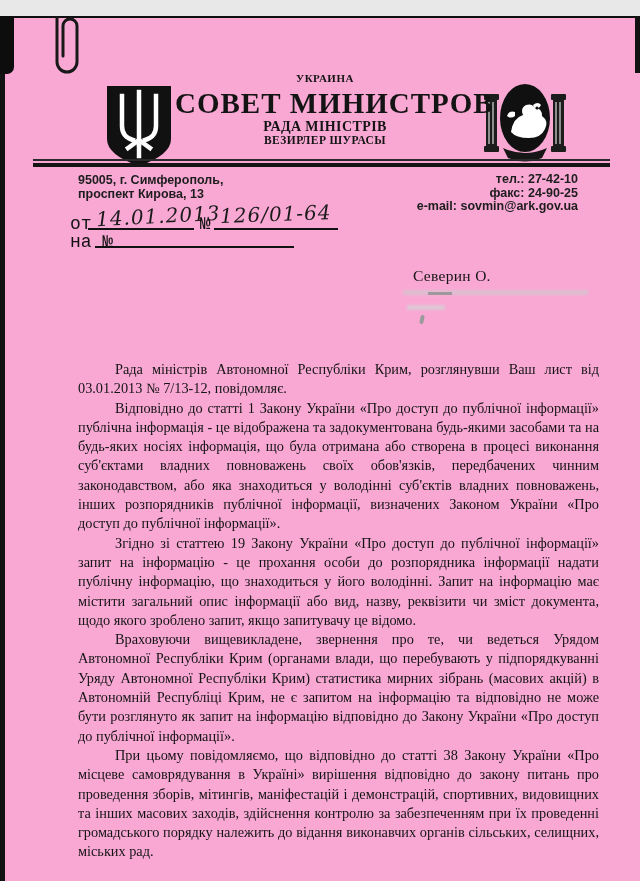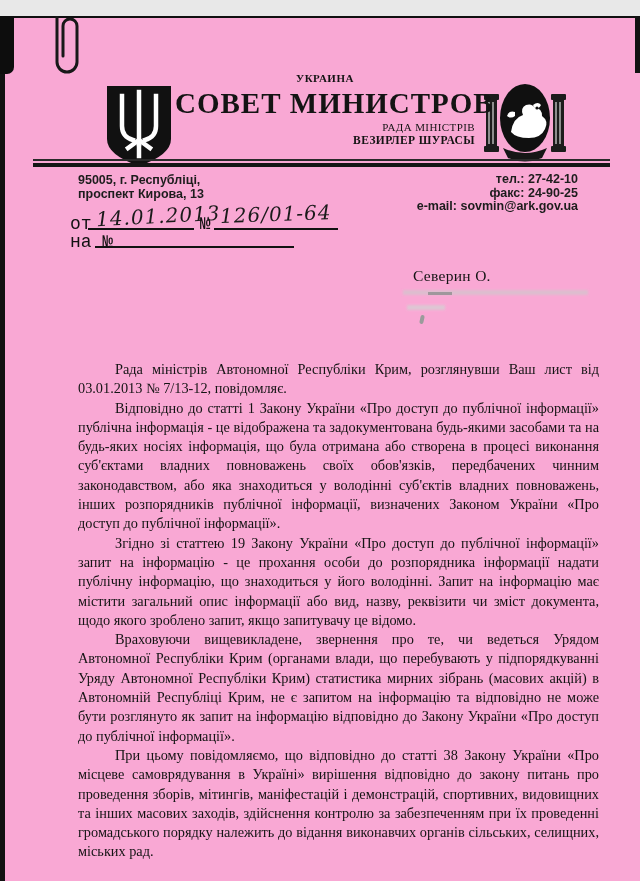--- a/index.html
+++ b/index.html
@@ -28,22 +28,22 @@
   .smudge-c { left:407px; top:289px; width:38px; height:5px; background:#d4d4d4; opacity:.7; filter:blur(1px); }
   .smudge-d { left:420px; top:299px; width:4px; height:9px; background:#9b9b9b; border-radius:2px; transform:rotate(12deg); }
 
   
   .emblem-left  { left:105px; top:68px; }
   .emblem-right { left:481px; top:66px; }
   .head-text { left:175px; top:56px; width:300px; text-align:center; }
   .head-country { font-size:11px; font-weight:bold; letter-spacing:.5px; line-height:12px; }
   .head-region  { font-size:11px; font-weight:bold; letter-spacing:.3px; line-height:12px; margin-top:2px; }
   .head-org     { font-size:29px; font-weight:bold; letter-spacing:1px; line-height:31px; margin-top:4px; white-space:nowrap;text-align:center; }
-  .head-org-uk  { font-size:11px; font-weight:normal; letter-spacing:.4px; line-height:12px; margin-top:2px;text-align:right; }
-  .head-org-crh { font-size:11.5px; font-weight:bold; letter-spacing:.4px; line-height:12px; margin-top:1px;text-align:right; }
+  .head-org-uk  { font-size:14px; font-weight:bold; letter-spacing:.4px; line-height:12px; margin-top:2px; }
+  .head-org-crh { font-size:11.5px; font-weight:bold; letter-spacing:.4px; line-height:12px; margin-top:1px; }
   .divider-thin  { left:33px; top:143px; width:577px; height:2px; background:#2a2a2a; }
   .divider-thick { left:33px; top:147px; width:577px; height:4px; background:#151515; }
 
   
   .contacts-left { left:78px; top:157px; font-family:"Liberation Sans",sans-serif;
     font-size:12.5px; font-weight:bold; color:#1d1d1d; line-height:14px; }
   .contacts-right { right:62px; top:157px; text-align:right; font-family:"Liberation Sans",sans-serif;
     font-size:12.5px; font-weight:bold; color:#1d1d1d; line-height:13.5px; }
 
   
@@ -131,21 +131,21 @@
     <div class="head-country">УКРАИНА</div>
     <div class="head-org">СОВЕТ МИНИСТРОВ</div>
     <div class="head-org-uk">РАДА МІНІСТРІВ</div>
     <div class="head-org-crh">ВЕЗИРЛЕР ШУРАСЫ</div>
   </div>
 
   <div class="abs divider-thin"></div>
   <div class="abs divider-thick"></div>
 
   <div class="abs contacts-left">
-    <div>95005, г. Республіці,</div>
+    <div>95005, г. Симферополь,</div>
     <div>проспект Кирова, 13</div>
   </div>
   <div class="abs contacts-right">
     <div>тел.: 27-42-10</div>
     <div>факс: 24-90-25</div>
     <div>e-mail: sovmin@ark.gov.ua</div>
   </div>
 
   <span class="abs ref-label ref-from">от</span>
   <span class="abs hand hand-date">14.01.2013</span>

